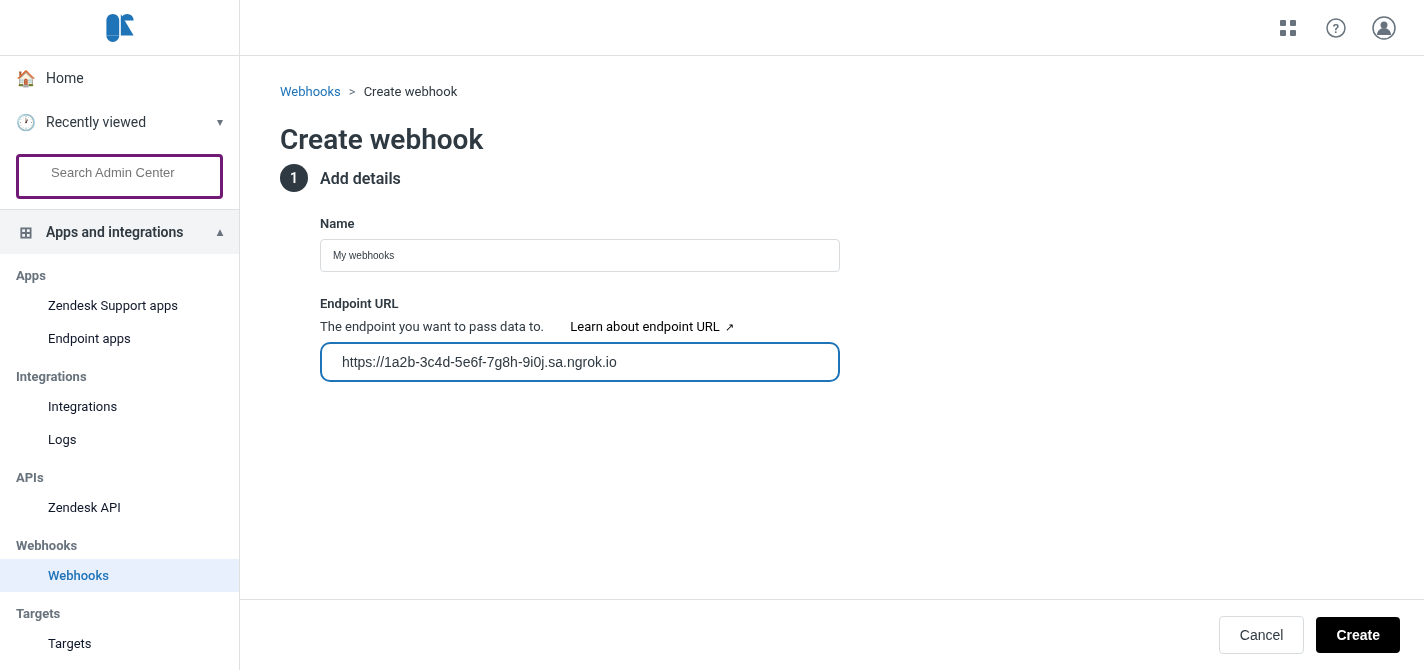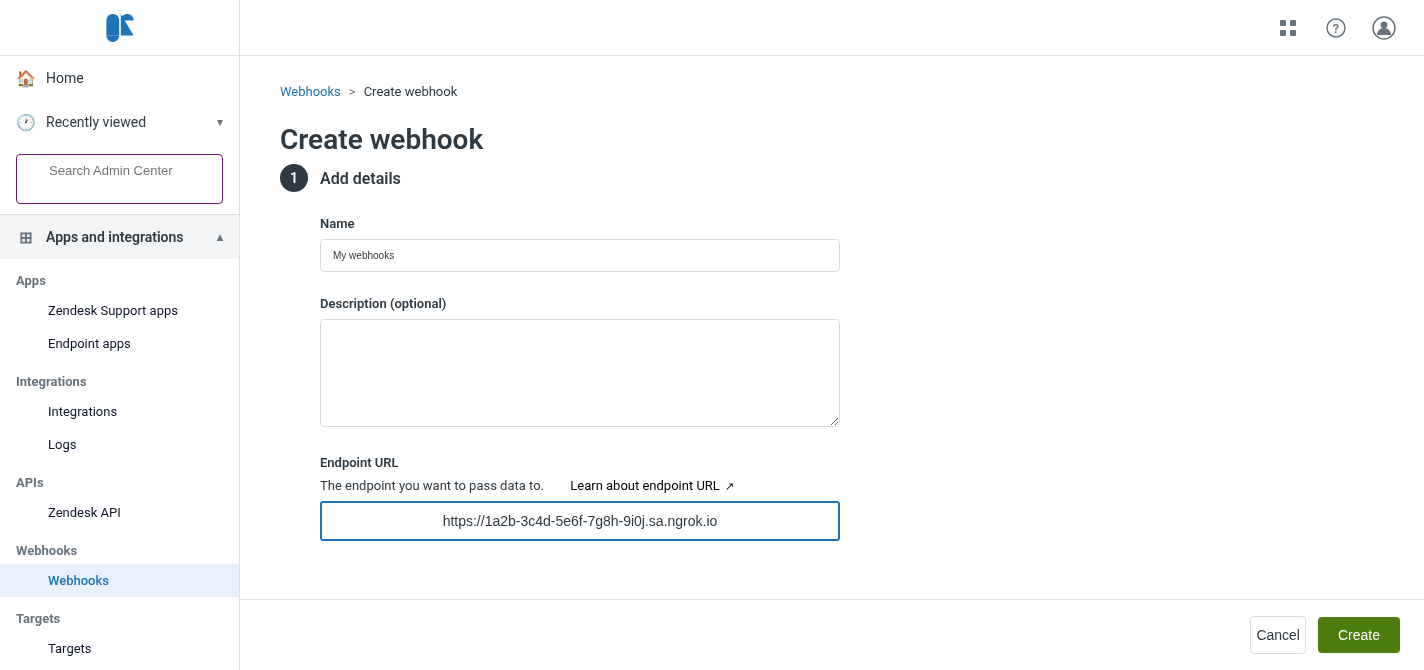--- a/index.html
+++ b/index.html
@@ -73,22 +73,22 @@
       color: #68737d;
     }
 
     .search-container {
       padding: 10px 16px;
       border-bottom: 1px solid #e0e0e0;
     }
 
     .search-input {
       width: 100%;
-      padding: 8px 12px 25px 32px;
-      border: 1px solid #701a75;
+      padding: 8px 12px 16px 32px;
+      border: 3px solid #701a75;
       border-radius: 4px;
       font-size: 13px;
       color: #2f3941;
       background: #fff;
       outline: none;
       position: relative;
     }
 
     .search-wrapper {
       position: relative;
@@ -280,27 +280,26 @@
       border: 1px solid #d8dcde;
       border-radius: 4px;
       font-size: 14px;
       color: #2f3941;
       outline: none;
       resize: vertical;
     }
 
     .field-url-input {
       width: 520px;
-      padding: 10px 26px;
+      padding: 10px 20px;
       border: 2px solid #1f73b7;
-      border-radius: 3px;
+      border-radius: 10px;
       font-size: 14px;
       color: #2f3941;
       outline: none;
-      text-align: center;
     }
 
     .field-desc {
       font-size: 13px;
       color: #2f3941;
       margin-bottom: 8px;
     }
 
     .field-desc a {
       color: #000000;
@@ -320,38 +319,38 @@
       align-items: center;
       gap: 12px;
       padding: 16px 24px;
       border-top: 1px solid #e0e0e0;
       background: #fff;
       position: sticky;
       bottom: 0;
     }
 
     .btn-cancel {
-      padding: 10px 5px;
+      padding: 10px 20px;
       border: 1px solid #d8dcde;
       border-radius: 4px;
       background: #fff;
       color: #2f3941;
       font-size: 14px;
       cursor: pointer;
     }
 
     .btn-create {
       padding: 10px 20px;
       border: none;
       border-radius: 4px;
-      background: #4d7c0f;
+      background: #000000;
       color: #fff;
       font-size: 14px;
       cursor: pointer;
-      font-weight: 400;
+      font-weight: 700;
     }
   </style>
 </head>
 <body>
 
 <div class="sidebar">
 
   <div class="sidebar-logo">
     <svg class="logo-icon" viewBox="0 0 50 35" fill="none" xmlns="http://www.w3.org/2000/svg">
       <path d="M24 8C24 3.58 20.42 0 16 0C11.58 0 8 3.58 8 8V27H24V8Z" fill="#1f73b7"></path>
@@ -458,24 +457,20 @@
       <span class="step-title">Add details</span>
     </div>
 
     <div class="form-section">
 
       <div class="form-field">
         <label class="field-label">Name</label>
         <input class="field-input" type="text" value="My webhooks" style="">
       </div>
 
-      <div class="form-field">
-        <label class="field-label">Description (optional)</label>
-        <textarea class="field-textarea" style=""></textarea>
-      </div>
 
       <div class="form-field">
         <label class="field-label">Endpoint URL</label>
         <p class="field-desc">
           <span>The endpoint you want to pass data to.</span>
           <a href="#">
             <span>Learn about endpoint URL</span>
             <span class="external-link-icon">↗</span>
           </a>
         </p>

